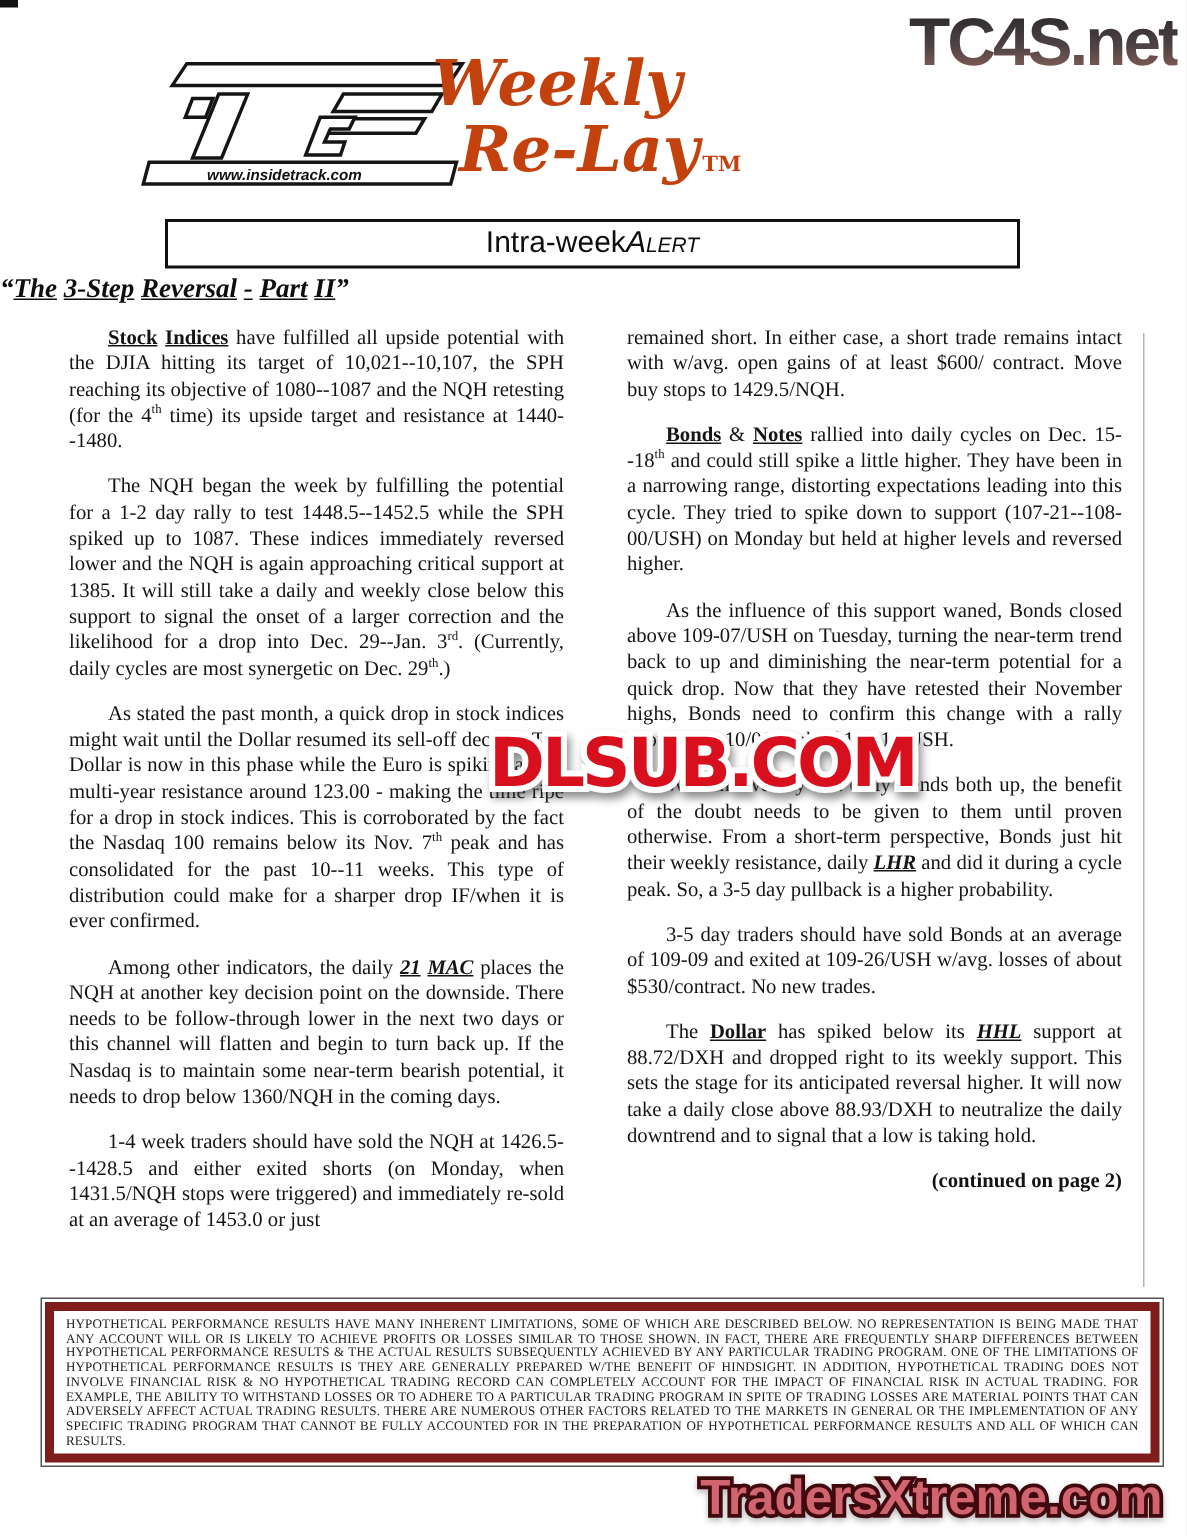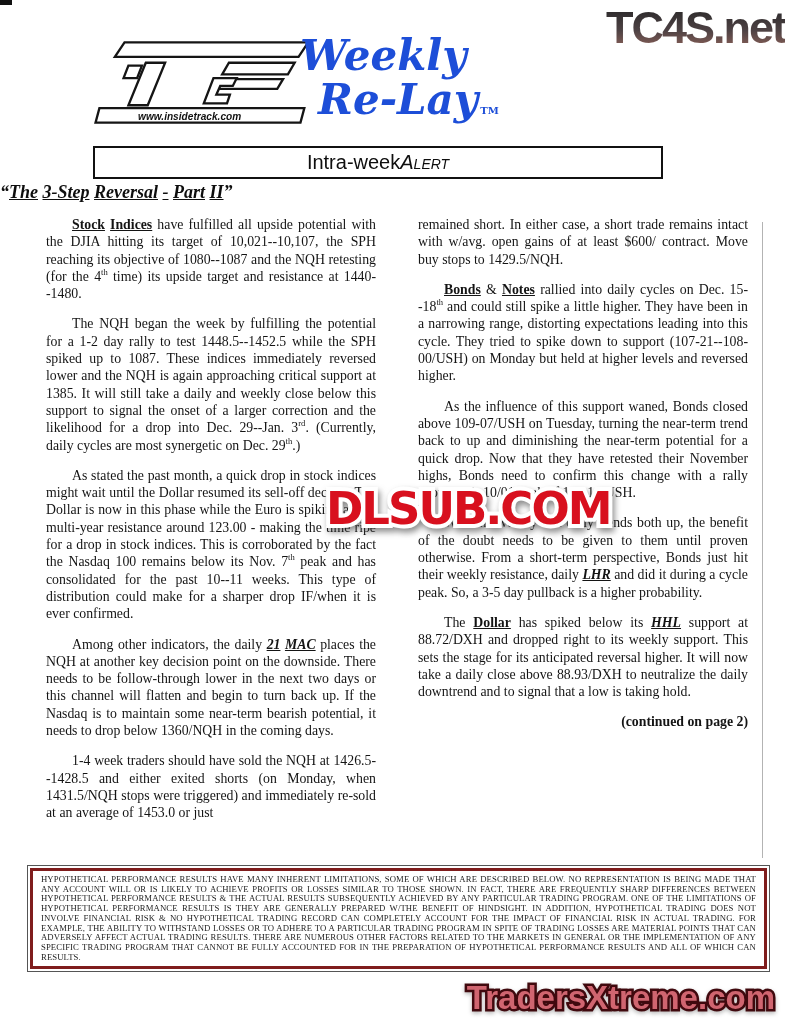--- a/index.html
+++ b/index.html
@@ -13,27 +13,27 @@
   
   .tc4s{position:absolute;top:2px;right:6px;font-family:"Liberation Sans",sans-serif;
         font-weight:bold;font-size:45px;letter-spacing:-2px;
         background:linear-gradient(180deg,#2d2b2c 15%,#4e4244 55%,#93655b 95%);
         -webkit-background-clip:text;background-clip:text;color:#433a3a;-webkit-text-fill-color:transparent;}
 
   
   .logo{position:absolute;left:82px;top:38px;}
 
   
-  .masthead{position:absolute;left:300px;top:34px;font-family:"DejaVu Serif",serif;
-            font-style:italic;font-weight:bold;font-size:42px;line-height:44px;color:#1d4ed8;}
+  .masthead{position:absolute;left:288px;top:34px;font-family:"DejaVu Serif",serif;
+            font-style:italic;font-weight:bold;font-size:42px;line-height:44px;color:#c2410c;}
   .mast2{padding-left:18px;}
-  .tm{font-size:10px;font-style:normal;vertical-align:baseline;margin-left:2px;}
+  .tm{font-size:14px;font-style:normal;vertical-align:baseline;margin-left:2px;}
 
   
-  .alert-box{position:absolute;left:93px;top:146px;width:566px;height:29px;
+  .alert-box{position:absolute;left:110px;top:146px;width:566px;height:29px;
              border:2px solid #111;display:flex;align-items:center;justify-content:center;
              font-family:"Liberation Sans",sans-serif;font-size:20px;color:#0e0e0e;}
   .s-sc{font-variant:small-caps;font-style:italic;}
 
   
   .headline{position:absolute;left:0;top:182px;width:791px;text-align:left;
             font-weight:bold;font-style:italic;font-size:18px;color:#0e0e0e;}
   .s-u{text-decoration:underline;}
 
   
@@ -48,21 +48,21 @@
   .s-sup{font-size:0.62em;vertical-align:super;line-height:0;}
 
   
   .wm{position:absolute;left:326px;top:482px;z-index:6;font-family:"DejaVu Sans",sans-serif;
       font-weight:bold;font-size:45px;letter-spacing:-2px;white-space:nowrap;}
   .wm-stroke{position:absolute;left:0;top:0;color:#fff;-webkit-text-stroke:8px #ffffff;
              filter:drop-shadow(2px 4px 3px rgba(50,50,50,0.55));}
   .wm-fill{position:relative;color:#d8101e;}
 
   
-  .disclaimer{position:absolute;left:30px;top:868px;width:715px;border:3px solid #7f1d1d;
+  .disclaimer{position:absolute;left:30px;top:868px;width:715px;border:6px solid #7f1d1d;
               outline:1px solid #555;outline-offset:2px;padding:4px 8px;
               font-size:8.7px;line-height:9.7px;text-align:justify;letter-spacing:0.1px;color:#1c1c1c;}
 
   
   .footer-stamp{position:absolute;top:979px;right:16px;font-family:"Liberation Sans",sans-serif;
                 font-weight:bold;font-size:33px;white-space:nowrap;}
   .ft-stroke{position:absolute;left:0;top:0;color:#40090e;-webkit-text-stroke:5px #40090e;
              filter:drop-shadow(0 2px 2px rgba(80,80,80,0.4));}
   .ft-fill{position:relative;color:#d06570;}
 
@@ -110,20 +110,21 @@
       <p class="para"><span>The NQH began the week by fulfilling the potential for a 1-2 day rally to test 1448.5--1452.5 while the SPH spiked up to 1087.  These indices immediately reversed lower and the NQH is again approaching critical support at 1385.  It will still take a daily and weekly close below this support to signal the onset of a larger correction and the likelihood for a drop into Dec. 29--Jan. 3</span><span class="s-sup">rd</span><span>.  (Currently, daily cycles are most synergetic on Dec. 29</span><span class="s-sup">th</span><span>.)</span></p>
       <p class="para"><span>As stated the past month, a quick drop in stock indices might wait until the Dollar resumed its sell-off decline.  The Dollar is now in this phase while the Euro is spiking above multi-year resistance around 123.00 - making the time ripe for a drop in stock indices.  This is corroborated by the fact the Nasdaq 100 remains below its Nov. 7</span><span class="s-sup">th</span><span> peak and has consolidated for the past 10--11 weeks.  This type of distribution could make for a sharper drop IF/when it is ever confirmed.</span></p>
       <p class="para"><span>Among other indicators, the daily </span><span class="s-biu">21</span><span> </span><span class="s-biu">MAC</span><span> places the NQH at another key decision point on the downside.  There needs to be follow-through lower in the next two days or this channel will flatten and begin to turn back up.  If the Nasdaq is to maintain some near-term bearish potential, it needs to drop below 1360/NQH in the coming days.</span></p>
       <p class="para"><span>1-4 week traders should have sold the NQH at 1426.5--1428.5 and either exited shorts (on Monday, when 1431.5/NQH stops were triggered) and immediately re-sold at an average of 1453.0 or just</span></p>
     </div>
     <div class="col">
       <p class="para no-indent"><span>remained short.  In either case, a short trade remains intact with w/avg. open gains of at least $600/ contract.  Move buy stops to 1429.5/NQH.</span></p>
       <p class="para"><span class="s-bu">Bonds</span><span> &amp; </span><span class="s-bu">Notes</span><span> rallied into daily cycles on Dec. 15--18</span><span class="s-sup">th</span><span> and could still spike a little higher.  They have been in a narrowing range, distorting expectations leading into this cycle.  They tried to spike down to support (107-21--108-00/USH) on Monday but held at higher levels and reversed higher.</span></p>
       <p class="para"><span>As the influence of this support waned, Bonds closed above 109-07/USH on Tuesday, turning the near-term trend back to up and diminishing the near-term potential for a quick drop.  Now that they have retested their November highs, Bonds need to confirm this change with a rally above their 10/01 peak of 110-14/USH.</span></p>
       <p class="para"><span>With the weekly and daily trends both up, the benefit of the doubt needs to be given to them until proven otherwise.  From a short-term perspective, Bonds just hit their weekly resistance, daily </span><span class="s-biu">LHR</span><span> and did it during a cycle peak.  So, a 3-5 day pullback is a higher probability.</span></p>
+      <p class="para"><span>3-5 day traders should have sold Bonds at an average of 109-09 and exited at 109-26/USH w/avg. losses of about $530/contract.  No new trades.</span></p>
       <p class="para"><span>The </span><span class="s-bu">Dollar</span><span> has spiked below its </span><span class="s-biu">HHL</span><span> support at 88.72/DXH and dropped right to its weekly support. This sets the stage for its anticipated reversal higher.  It will now take a daily close above 88.93/DXH to neutralize the daily downtrend and to signal that a low is taking hold.</span></p>
       <p class="cont"><span class="s-b">(continued on page 2)</span></p>
     </div>
   </div>
 
   <div class="right-rule"></div>
 
   <div class="wm">
     <span class="wm-stroke">DLSUB.COM</span>
     <span class="wm-fill">DLSUB.COM</span>

